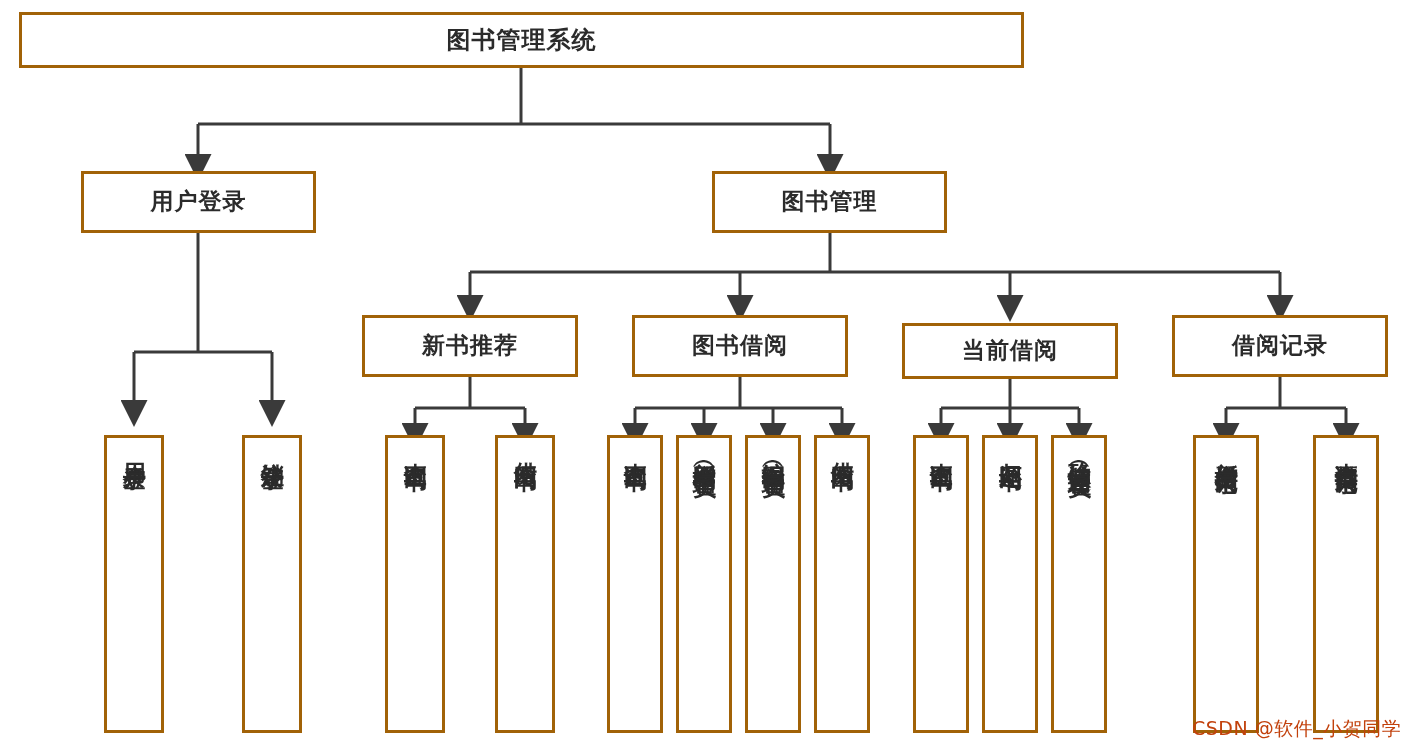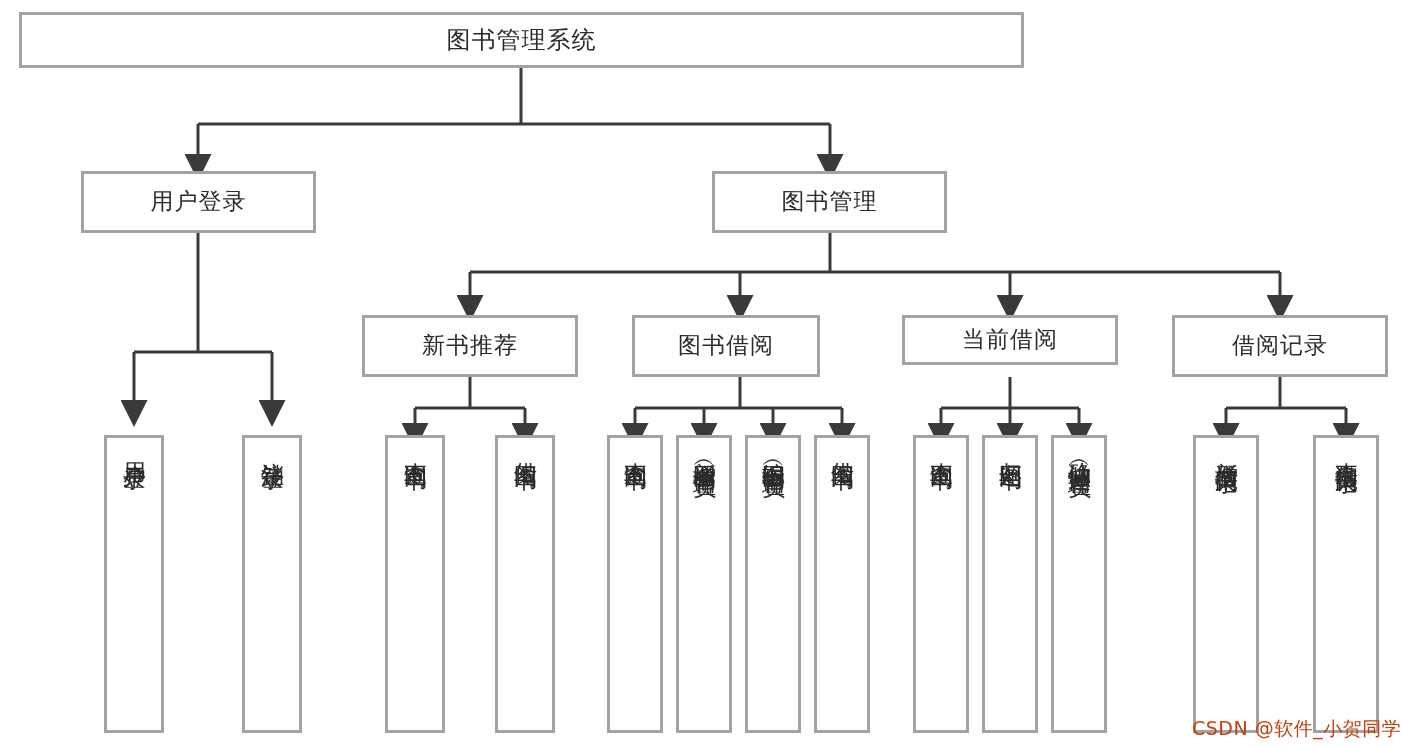--- a/index.html
+++ b/index.html
@@ -23,25 +23,26 @@
     left: 0;
     top: 0;
     width: 1405px;
     height: 747px;
     pointer-events: none;
   }
   .node {
     position: absolute;
     box-sizing: border-box;
     background: #ffffff;
-    border: 3px solid #a3a3a3;
+    border: 3px solid #a16207;
     display: flex;
     align-items: center;
     justify-content: center;
     color: #2b2b2b;
+    font-weight: bold;
   }
   .node.horiz {
     font-size: 23px;
     letter-spacing: 1px;
     line-height: 1.2;
   }
   .node.root {
     font-size: 24px;
   }
   .node.vert {
@@ -135,24 +136,24 @@
   <div class="node horiz" style="left:81px; top:171px; width:235px; height:62px;">
     <span>用户登录</span>
   </div>
   <div class="node horiz" style="left:362px; top:315px; width:216px; height:62px;">
     <span>新书推荐</span>
   </div>
 
   <div class="node horiz" style="left:712px; top:171px; width:235px; height:62px;">
     <span>图书管理</span>
   </div>
-  <div class="node horiz" style="left:632px; top:315px; width:188px; height:62px;">
+  <div class="node horiz" style="left:632px; top:315px; width:216px; height:62px;">
     <span>图书借阅</span>
   </div>
-  <div class="node horiz" style="left:902px; top:315px; width:216px; height:50px;">
+  <div class="node horiz" style="left:902px; top:323px; width:216px; height:56px;">
     <span>当前借阅</span>
   </div>
   <div class="node horiz" style="left:1172px; top:315px; width:216px; height:62px;text-align:right;">
     <span>借阅记录</span>
   </div>
 
   <div class="node vert" style="left:104px; top:435px; width:60px; height:298px;">
     <span class="vlabel">用户登录</span>
   </div>
   <div class="node vert" style="left:242px; top:435px; width:60px; height:298px;">

